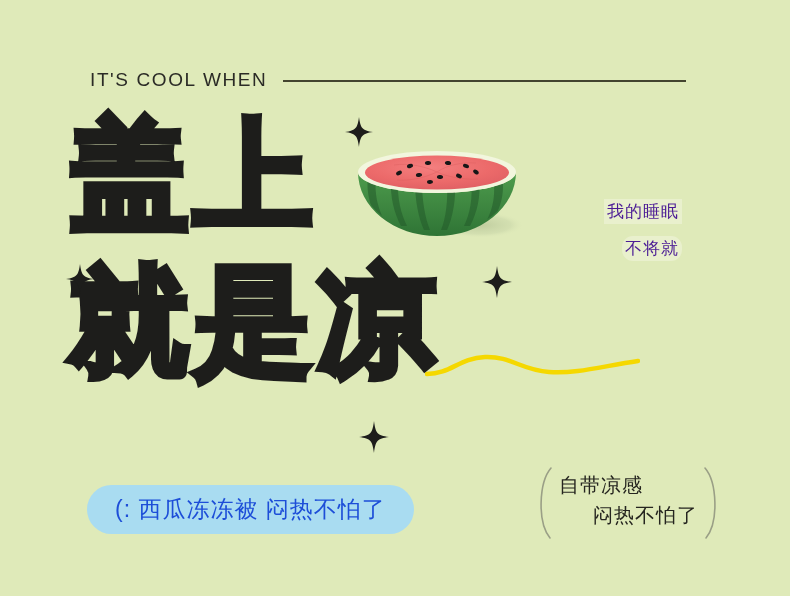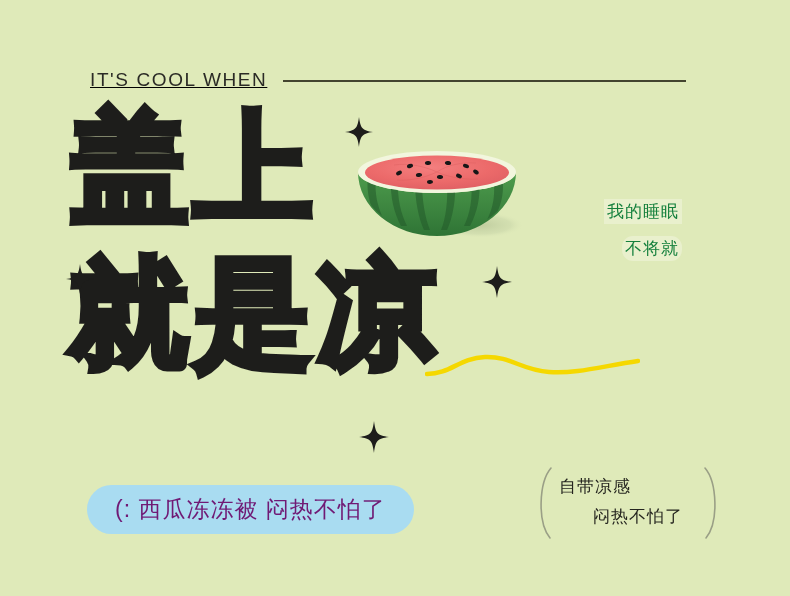--- a/index.html
+++ b/index.html
@@ -23,21 +23,20 @@
   
   .eyebrow {
     position: absolute;
     top: 66px;
     left: 90px;
     width: 612px;
     height: 28px;
     display: flex;
     align-items: center;
     justify-content: space-between;
-    text-decoration: underline;
   }
   .eyebrow-text {
     font-family: "Liberation Sans", "DejaVu Sans", sans-serif;
     font-size: 19px;
     letter-spacing: 1.6px;
     color: #2b2b26;
     white-space: nowrap;
     font-weight: 400;
   }
   .eyebrow-rule {
@@ -58,21 +57,21 @@
   .hl-line {
     font-family: "Liberation Sans", "DejaVu Sans", sans-serif;
     font-weight: 700;
     color: #1d1d1b;
     font-size: 118px;
     line-height: 118px;
     letter-spacing: 6px;
     white-space: nowrap;
     -webkit-text-stroke: 7px #1d1d1b;
   }
-  .hl-line.line1 { margin-bottom: 28px; }
+  .hl-line.line1 { margin-bottom: 28px; margin-top: 8px; }
 
   
   .melon-wrap {
     position: absolute;
     left: 352px;
     top: 132px;
     width: 170px;
     height: 112px;
     z-index: 5;
   }
@@ -102,21 +101,21 @@
     top: 199px;
     z-index: 7;
     text-align: right;
     width: 130px;
   }
   .sidetext .st-line {
     display: inline-block;
     font-family: "Liberation Sans", "DejaVu Sans", sans-serif;
     font-size: 17px;
     letter-spacing: 1px;
-    color: #15803d;
+    color: #4c1d95;
     background: #e9f0cd;
     padding: 1px 3px;
     white-space: nowrap;
   }
   .sidetext .st-line.second { margin-top: 12px; border-radius: 11px; }
 
   
   .pill {
     position: absolute;
     left: 87px;
@@ -126,21 +125,21 @@
     display: flex;
     align-items: center;
     background: #a9dcf1;
     border-radius: 26px;
     z-index: 7;
   }
   .pill-text {
     font-family: "Liberation Sans", "DejaVu Sans", sans-serif;
     font-size: 23px;
     letter-spacing: 1px;
-    color: #701a75;
+    color: #1d4ed8;
     white-space: nowrap;
   }
 
   
   .tagline {
     position: absolute;
     left: 533px;
     top: 466px;
     width: 190px;
     height: 74px;
@@ -158,22 +157,22 @@
   .tg-left  { left: 0px; }
   .tg-right { left: 168px; }
   .tg-lines {
     position: absolute;
     left: 26px;
     top: 6px;
     width: 140px;
     text-align: left;
   }
   .tg-line {
-    font-family: Liberation Serif, serif;
-    font-size: 17px;
+    font-family: Liberation Mono, monospace;
+    font-size: 20px;
     letter-spacing: 1px;
     color: #25251f;
     white-space: nowrap;
     line-height: 30px;
   }
   .tg-line.second { padding-left: 34px; }
 </style>
 </head>
 <body>
 

